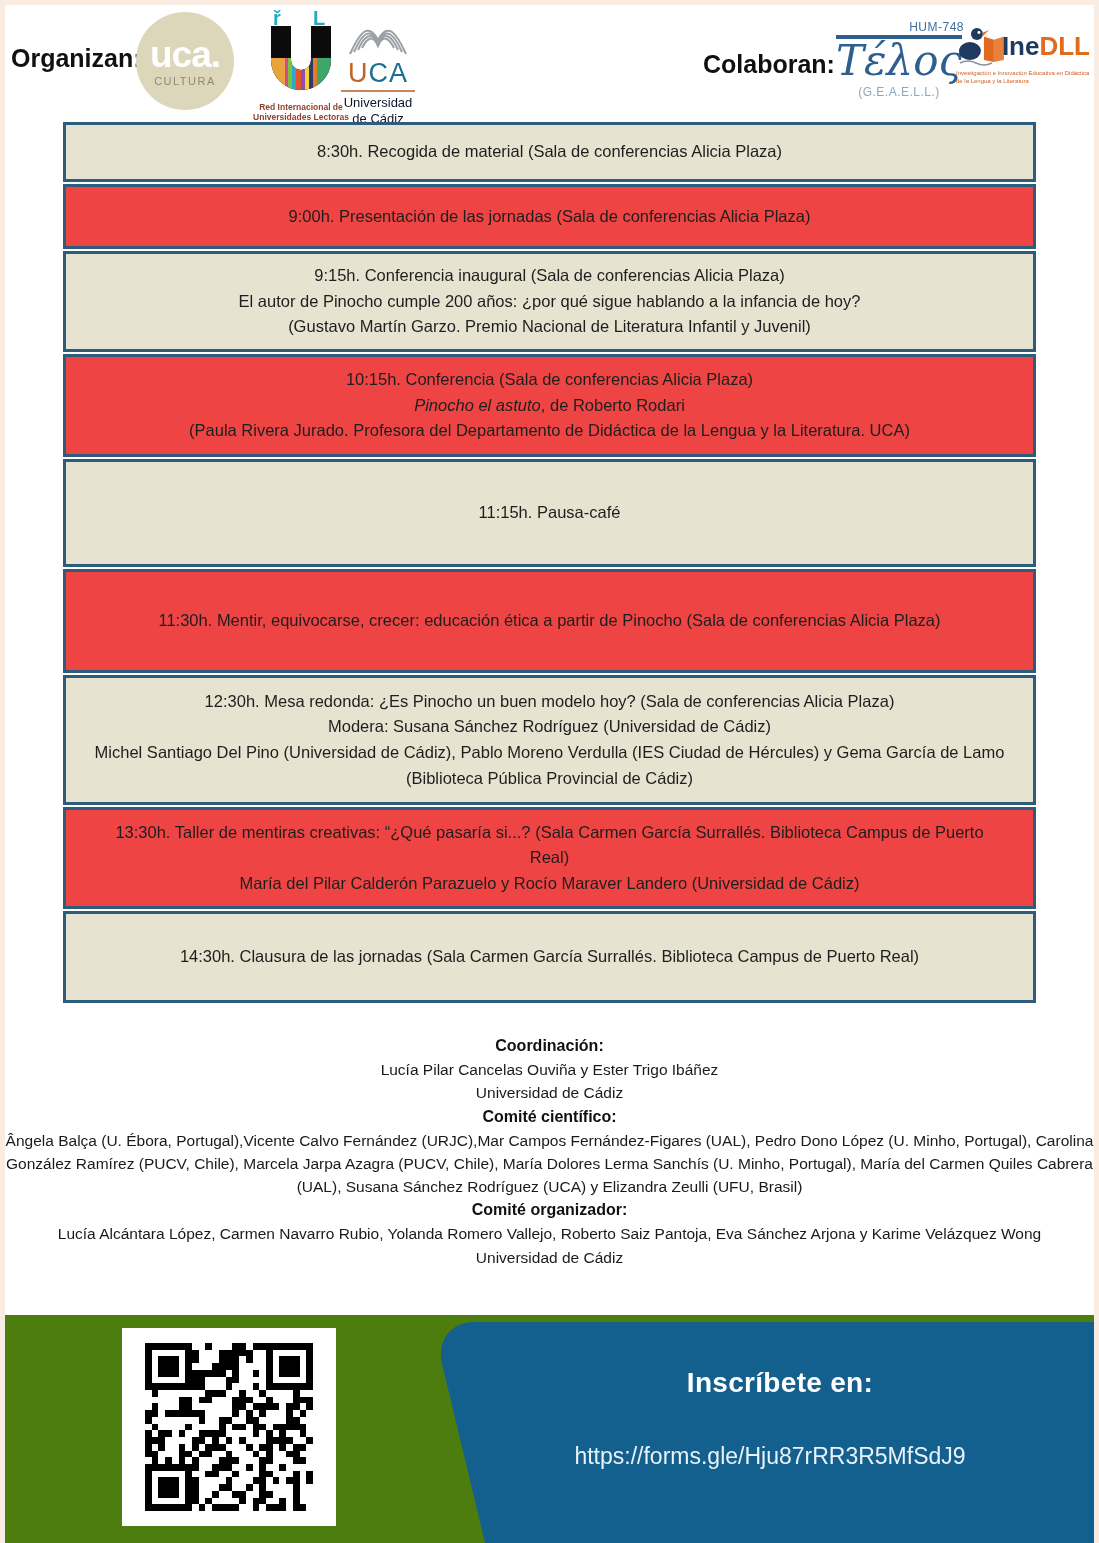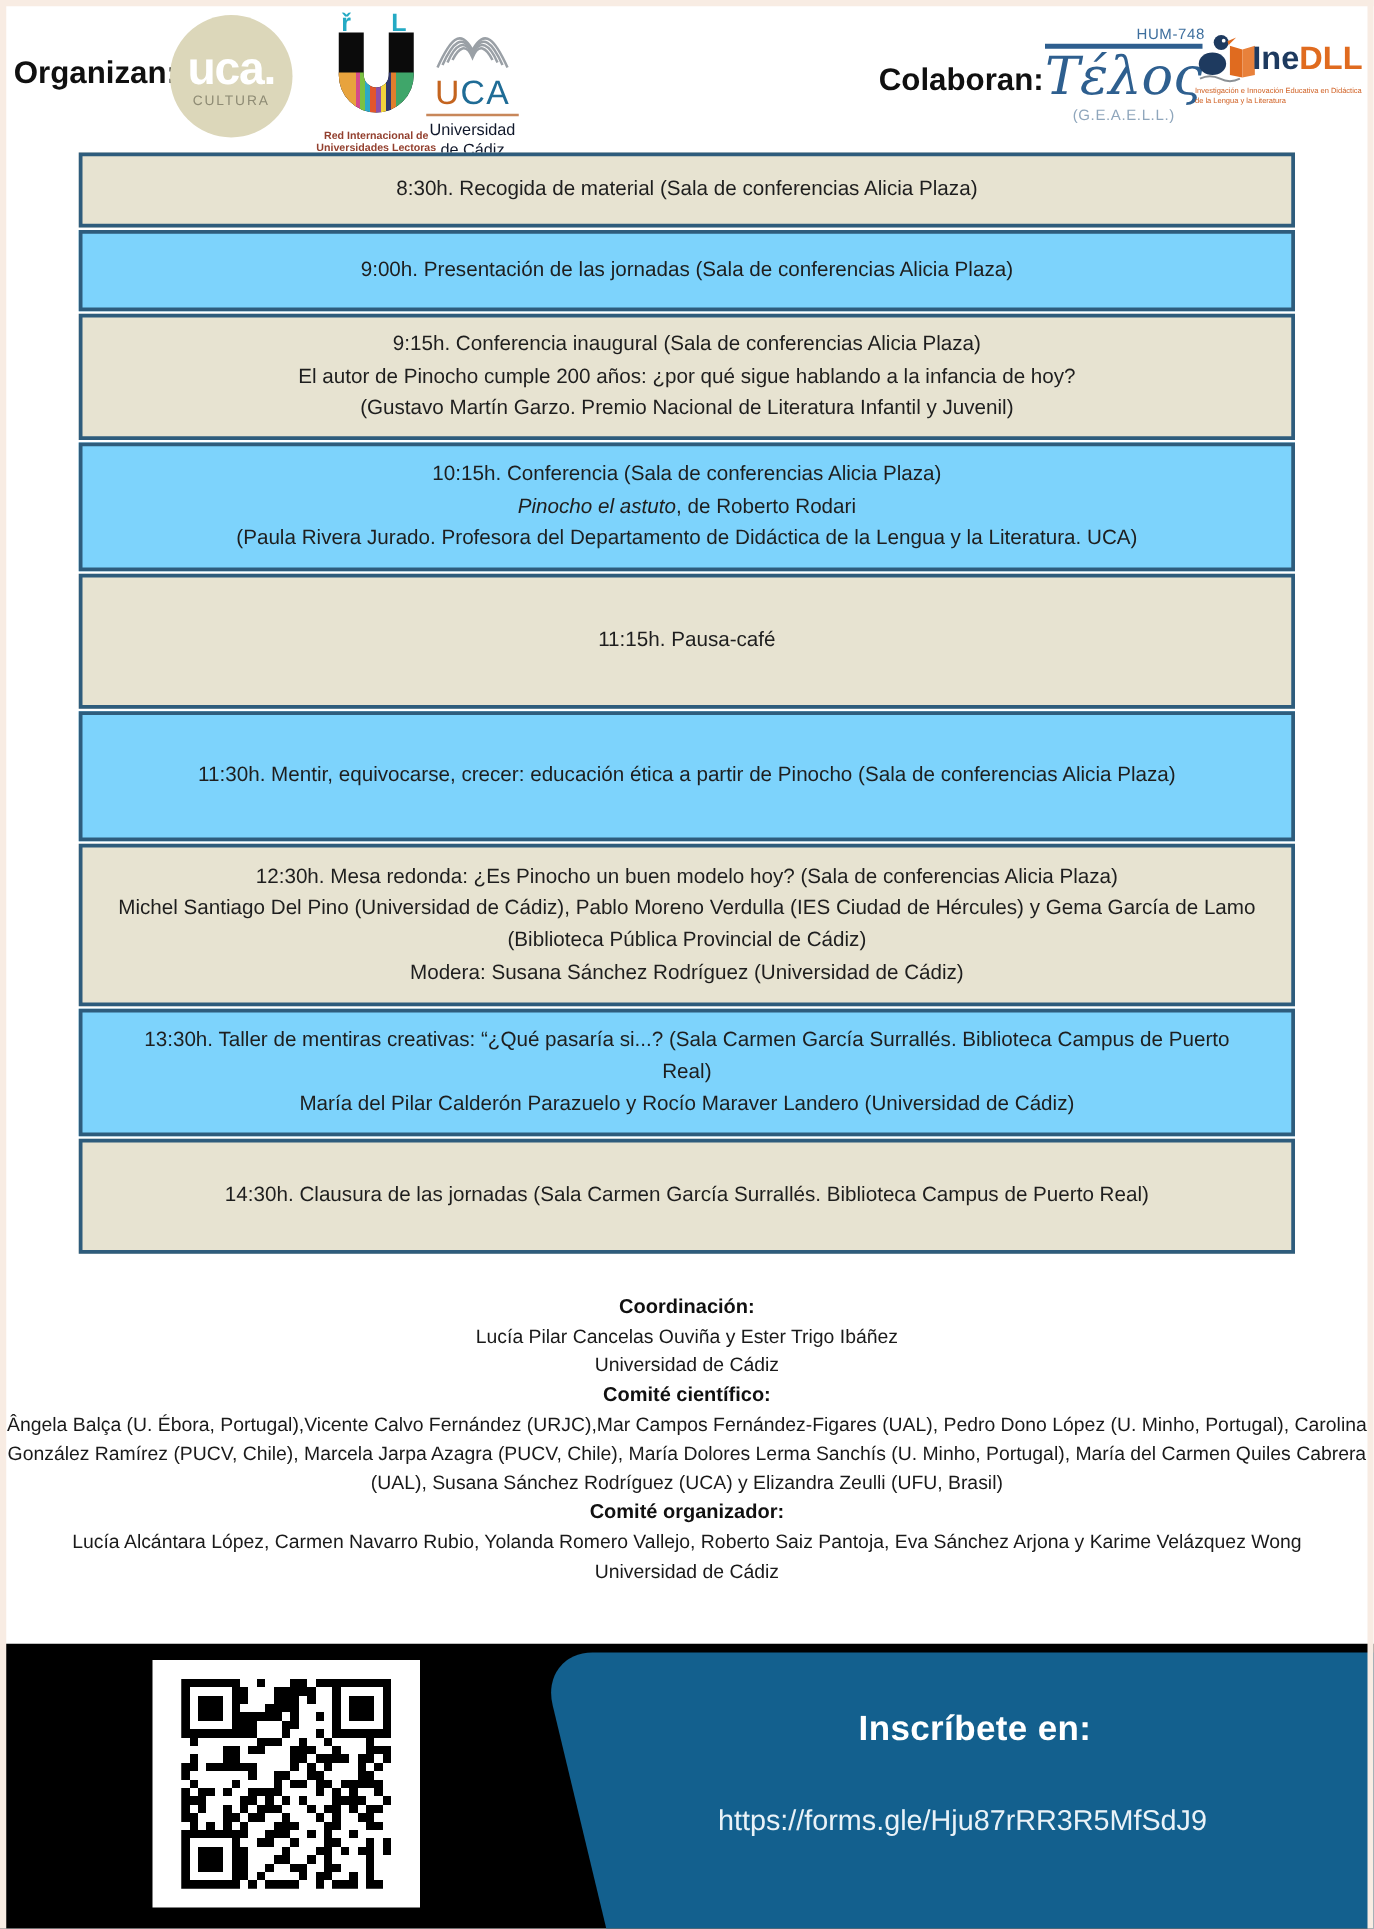--- a/index.html
+++ b/index.html
@@ -52,41 +52,41 @@
   .inedll { position:absolute; left:956px; top:24px; width:134px; }
   .inedll .row { display:flex; align-items:center; }
   .inedll .name { font-size:26px; font-weight:800; line-height:1; margin-left:-4px; }
   .inedll .ine { color:#1E3A5F; font-weight:700; }
   .inedll .dll { color:#E06B1F; }
   .inedll .caption { font-size:6px; color:#D06023; line-height:1.3; margin-top:2px; }
 
   
   .schedule { position:absolute; left:63px; top:122px; width:973px; }
   .srow {
-    border:3px solid #2E5C7C; margin-bottom:2px; background:#7dd3fc;
+    border:3px solid #2E5C7C; margin-bottom:2px; background:#ef4444;
     display:flex; flex-direction:column; align-items:center; justify-content:center;
     text-align:center; font-size:16.5px; line-height:1.55; padding:6px 28px; color:#1E1E1E;
   }
   .srow.beige { background:#E7E3D1; }
   .srow em { font-style:italic; }
 
   
   .committees {
     position:absolute; top:1022px; left:0; width:100%;
     display:flex; flex-direction:column; padding-top:12px;
     text-align:center;
   }
   .committee .ctitle { font-size:16px; font-weight:800; color:#101010; line-height:1.5; }
   .committee .cline  { font-size:15.5px; line-height:1.5; color:#1A1A1A; }
   .committee .cbody  { font-size:15.5px; line-height:1.5; color:#1A1A1A; width:1088px; margin:0 auto; }
 
   
   .footer {
     position:absolute; left:0; bottom:0; width:100%; height:228px;
-    background:#000000; overflow:hidden;
+    background:#4d7c0f; overflow:hidden;
   }
   .footer-blue {
     position:absolute; left:432px; top:7px; width:920px; height:221px;
     background:#13608E; border-top-left-radius:42px;
     transform:skewX(13.5deg); transform-origin:0 0;
   }
   .footer-cta {
     position:absolute; left:500px; top:52px; width:560px; text-align:center;
     color:#FFFFFF; font-size:28px; font-weight:800; letter-spacing:0.3px;
   }
@@ -213,22 +213,22 @@
     <div>(Paula Rivera Jurado. Profesora del Departamento de Didáctica de la Lengua y la Literatura. UCA)</div>
   </div>
   <div class="srow beige" style="min-height:108px">
     <div>11:15h. Pausa-café</div>
   </div>
   <div class="srow" style="min-height:104px">
     <div>11:30h. Mentir, equivocarse, crecer: educación ética a partir de Pinocho (Sala de conferencias Alicia Plaza)</div>
   </div>
   <div class="srow beige" style="min-height:130px">
     <div>12:30h. Mesa redonda: ¿Es Pinocho un buen modelo hoy? (Sala de conferencias Alicia Plaza)</div>
+    <div>Modera: Susana Sánchez Rodríguez (Universidad de Cádiz)</div>
     <div>Michel Santiago Del Pino (Universidad de Cádiz), Pablo Moreno Verdulla (IES Ciudad de Hércules) y Gema García de Lamo (Biblioteca Pública Provincial de Cádiz)</div>
-    <div>Modera: Susana Sánchez Rodríguez (Universidad de Cádiz)</div>
   </div>
   <div class="srow" style="min-height:102px">
     <div>13:30h. Taller de mentiras creativas: “¿Qué pasaría si...? (Sala Carmen García Surrallés. Biblioteca Campus de Puerto Real)</div>
     <div>María del Pilar Calderón Parazuelo y Rocío Maraver Landero (Universidad de Cádiz)</div>
   </div>
   <div class="srow beige" style="min-height:92px">
     <div>14:30h. Clausura de las jornadas (Sala Carmen García Surrallés. Biblioteca Campus de Puerto Real)</div>
   </div>
 </div>
 

